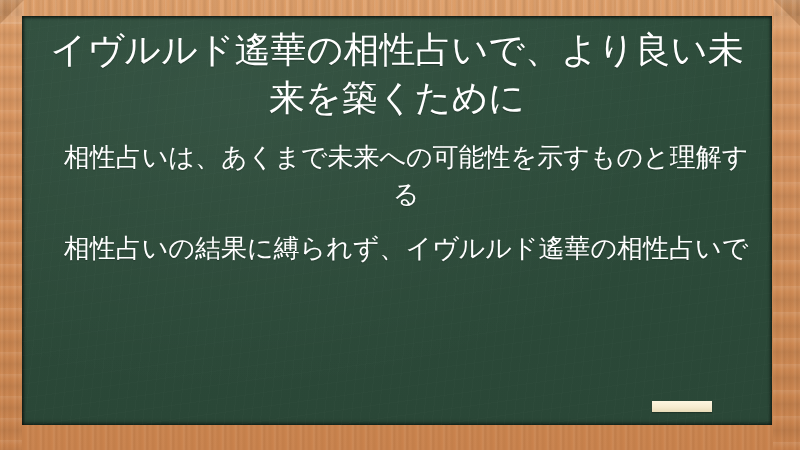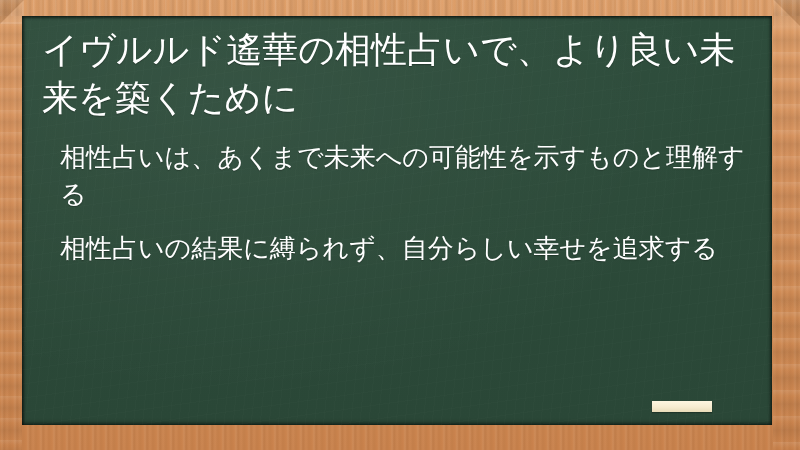--- a/index.html
+++ b/index.html
@@ -87,20 +87,21 @@
     height: 409px;
     background:
       radial-gradient(120% 130% at 28% 22%, rgba(255,255,255,0.045) 0%, rgba(255,255,255,0.0) 55%),
       linear-gradient(180deg, #2e4d3c 0%, #2c4a39 45%, #2a4737 100%);
     box-shadow:
       inset 0 2px 3px rgba(0,0,0,0.45),
       inset 2px 0 3px rgba(0,0,0,0.35),
       inset -2px 0 3px rgba(0,0,0,0.28),
       inset 0 -2px 4px rgba(0,0,0,0.40);
     overflow: hidden;
+    text-align: center;
   }
   .board-dust {
     position: absolute; inset: 0;
     background:
       repeating-linear-gradient(96deg, rgba(255,255,255,0.012) 0 1px, rgba(255,255,255,0) 1px 9px),
       repeating-linear-gradient(172deg, rgba(255,255,255,0.010) 0 1px, rgba(255,255,255,0) 1px 14px);
     pointer-events: none;
   }
 
   
@@ -162,20 +163,20 @@
   </div>
 
   <div class="board">
     <div class="board-dust"></div>
 
     <div class="content">
       <h1 class="slide-title">イヴルルド遙華の相性占いで、より良い未来を築くために</h1>
 
       <ul class="bullet-list">
         <li class="bullet-item">相性占いは、あくまで未来への可能性を示すものと理解する</li>
-        <li class="bullet-item">相性占いの結果に縛られず、自分らしい幸せを追求する</li>
+        <li class="bullet-item">相性占いの結果に縛られず、イヴルルド遙華の相性占いで</li>
       </ul>
     </div>
   </div>
 
   <div class="chalk"></div>
 
 </div>
 
 </body></html>

